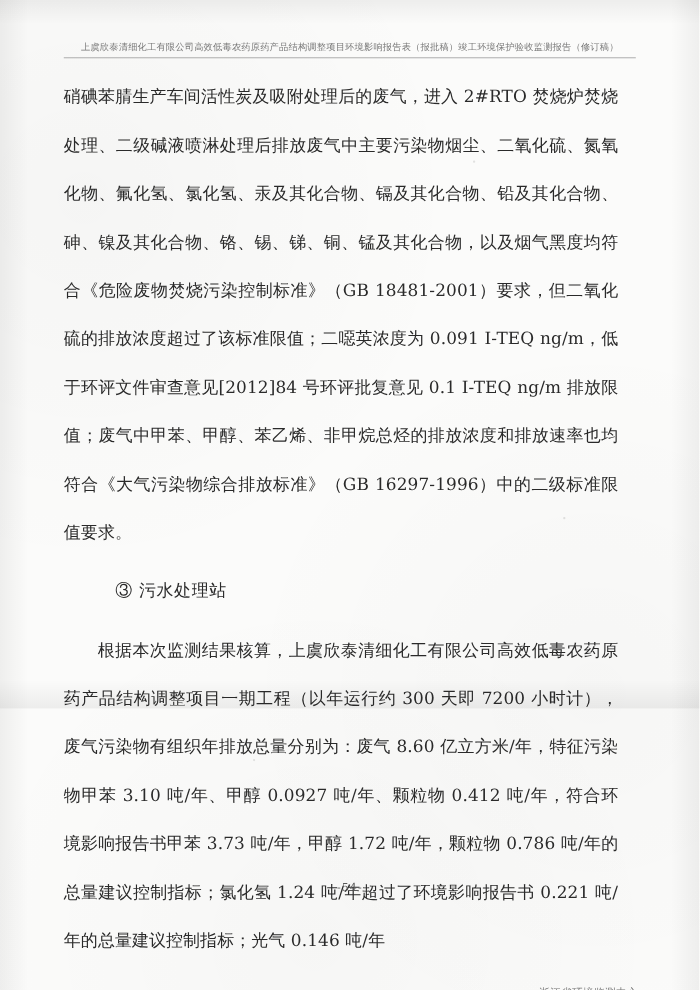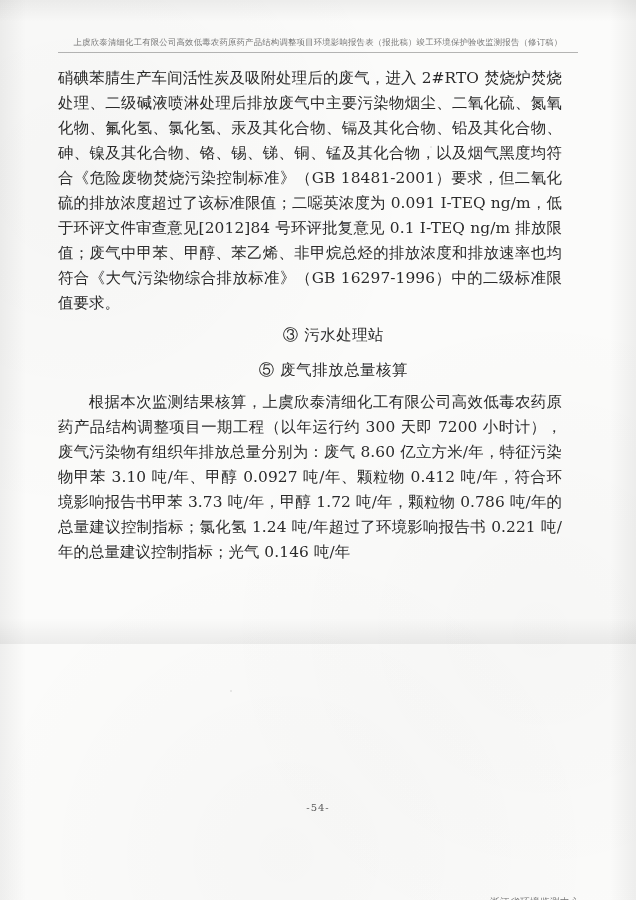--- a/index.html
+++ b/index.html
@@ -66,39 +66,38 @@
     position: absolute;
     left: 58px;
     top: 66px;
     width: 520px;
     color: #232323;
   }
 
   p.para {
     margin: 0 16px 1px 0;
     font-size: 15.4px;
-    line-height: 25px;
+    line-height: 44px;
     text-align: justify;
     text-justify: inter-ideograph;
     letter-spacing: 0.1px;
     color: #2a2a2a;
     filter: blur(0.22px);
   }
   p.indent {
     text-indent: 2em;
   }
   p.heading {
-    margin: 4px;
+    margin: 16px;
     font-size: 15.4px;
     line-height: 31.2px;
     text-indent: 2em;
     letter-spacing: 0.6px;
     color: #2a2a2a;
     filter: blur(0.22px);
-    text-align: center;
   }
 
   .footer-page {
     position: absolute;
     left: 0;
     top: 802px;
     width: 636px;
     text-align: center;
     font-size: 10px;
     color: #5a5a5a;
@@ -146,21 +145,20 @@
     <div class="header-band">上虞欣泰清细化工有限公司高效低毒农药原药产品结构调整项目环境影响报告表（报批稿）竣工环境保护验收监测报告（修订稿）</div>
     <div class="header-rule"></div>
 
     <div class="body-col">
 
       <p class="para">硝碘苯腈生产车间活性炭及吸附处理后的废气，进入 2#RTO 焚烧炉焚烧处理、二级碱液喷淋处理后排放废气中主要污染物烟尘、二氧化硫、氮氧化物、氟化氢、氯化氢、汞及其化合物、镉及其化合物、铅及其化合物、砷、镍及其化合物、铬、锡、锑、铜、锰及其化合物，以及烟气黑度均符合《危险废物焚烧污染控制标准》（GB 18481-2001）要求，但二氧化硫的排放浓度超过了该标准限值；二噁英浓度为 0.091 I-TEQ ng/m，低于环评文件审查意见[2012]84 号环评批复意见 0.1 I-TEQ ng/m 排放限值；废气中甲苯、甲醇、苯乙烯、非甲烷总烃的排放浓度和排放速率也均符合《大气污染物综合排放标准》（GB 16297-1996）中的二级标准限值要求。</p>
 
       <p class="heading">③ 污水处理站</p>
 
 
-      <p class="heading">⑤ 废气排放总量核算</p>
 
       <p class="para indent">根据本次监测结果核算，上虞欣泰清细化工有限公司高效低毒农药原药产品结构调整项目一期工程（以年运行约 300 天即 7200 小时计），废气污染物有组织年排放总量分别为：废气 8.60 亿立方米/年，特征污染物甲苯 3.10 吨/年、甲醇 0.0927 吨/年、颗粒物 0.412 吨/年，符合环境影响报告书甲苯 3.73 吨/年，甲醇 1.72 吨/年，颗粒物 0.786 吨/年的总量建议控制指标；氯化氢 1.24 吨/年超过了环境影响报告书 0.221 吨/年的总量建议控制指标；光气 0.146 吨/年</p>
 
     </div>
 
     <div class="footer-page">-54-</div>
 
     <div class="footer-right">浙江省环境监测中心</div>
 
     <div class="speck" style="left:96px;top:300px;width:2px;height:2px;"></div>

